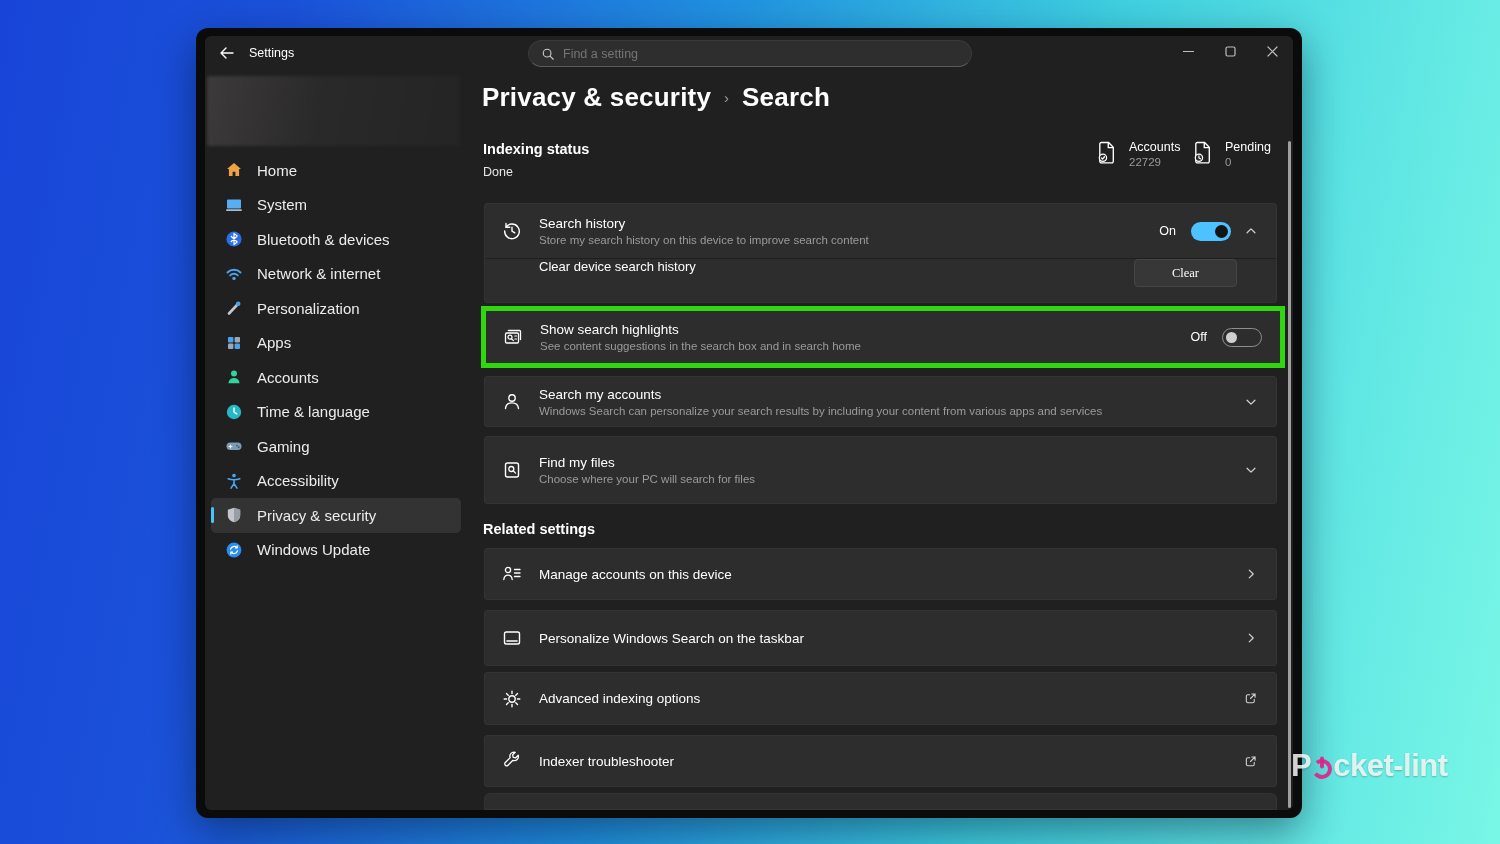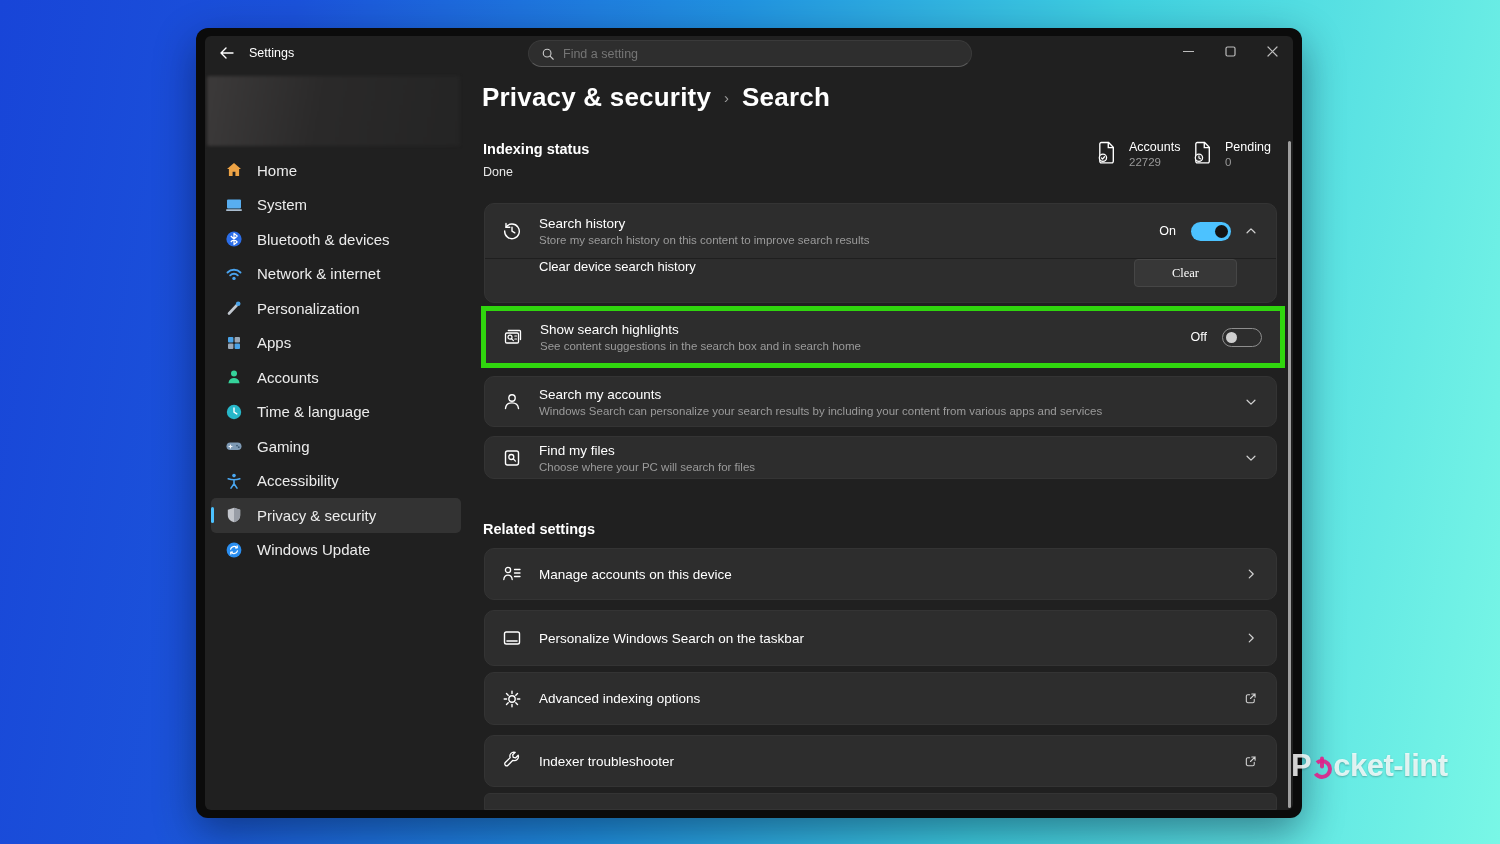--- a/index.html
+++ b/index.html
@@ -63,21 +63,21 @@
   .idx-status{position:absolute;left:278px;top:129px;font-size:12.5px;color:#e8e8e8}
   .stat{position:absolute;top:104px;display:flex;gap:11px;align-items:flex-start}
   .stat.s1{left:890px}
   .stat.s2{left:986px}
   .stat-label{font-size:12.5px;color:#fff}
   .stat-value{font-size:11.5px;color:#9a9a9a;margin-top:2px}
   .scrollbar{position:absolute;right:2px;top:105px;width:3px;height:667px;background:#9f9f9f;border-radius:2px;cursor:pointer}
   
   .card{
     position:absolute;left:279px;width:793px;
-    background:#2d2d2d;border:1px solid #343434;border-radius:10px;
+    background:#2d2d2d;border:1px solid #343434;border-radius:3px;
   }
   .row{display:flex;align-items:center;gap:16px;padding:0 18px 0 15px;height:100%}
   .row-ico{width:23px;display:flex;justify-content:center;flex:none}
   .row-text{flex:1;min-width:0}
   .row-title{font-size:13.5px;color:#fff}
   .row-sub{font-size:11.5px;color:#9b9b9b;margin-top:3px}
   .row-right{display:flex;align-items:center;gap:13px;flex:none}
   .state-label{font-size:12.5px;color:#fff;margin-right:2px}
   .toggle{width:40px;height:19px;border-radius:10px;position:relative;cursor:pointer;flex:none}
   .toggle.on{background:var(--accent)}
@@ -92,21 +92,21 @@
   .btn{
     min-width:103px;height:28px;background:#373737;border:1px solid #464646;
     border-radius:4px;color:#fff;font-size:12.5px;display:flex;align-items:center;
     justify-content:center;cursor:pointer;font-family:Liberation Serif, serif;
   }
   .hl-wrap{
     position:absolute;left:276px;top:270px;width:804px;height:62px;
     border:5px solid var(--green);background:#2d2d2d;
   }
   .card-accounts{top:340px;height:51px}
-  .card-files{top:400px;height:43px}
+  .card-files{top:400px;height:68px}
   .related-header{position:absolute;left:278px;top:485px;font-size:14.5px;font-weight:700}
   .card-r0{top:512px;height:52px}
   .card-r1{top:574px;height:56px}
   .card-r2{top:636px;height:53px}
   .card-r3{top:699px;height:52px}
   .card-partial{top:757px;height:17px;border-radius:6px 6px 0 0}
   
   .watermark{
     position:absolute;left:1291px;top:748px;display:flex;align-items:center;
     font-size:31px;font-weight:700;color:rgba(255,255,255,.82);
@@ -328,21 +328,21 @@
       <div class="row row-main">
         <span class="row-ico">
           <svg width="22" height="22" viewBox="0 0 22 22">
               <path d="M5 7.2A7.3 7.3 0 1 1 3.7 11" fill="none" stroke="#fff" stroke-width="1.4" stroke-linecap="round"></path>
               <path d="M5 3.4v3.8h3.8" fill="none" stroke="#fff" stroke-width="1.4" stroke-linecap="round" stroke-linejoin="round"></path>
               <path d="M11 7.2V11l2.8 1.8" fill="none" stroke="#fff" stroke-width="1.4" stroke-linecap="round"></path>
             </svg>
         </span>
         <span class="row-text">
           <div class="row-title">Search history</div>
-          <div class="row-sub">Store my search history on this content to improve search results</div>
+          <div class="row-sub">Store my search history on this device to improve search content</div>
         </span>
         <span class="row-right">
           <span class="state-label">On</span>
           <span class="toggle on">
               <span class="knob"></span>
             </span>
           <span>
             <svg width="14" height="14" viewBox="0 0 16 16">
                 <path d="M3.5 10l4.5-4.5L12.5 10" fill="none" stroke="#d2d2d2" stroke-width="1.4" stroke-linecap="round" stroke-linejoin="round"></path>
               </svg>

